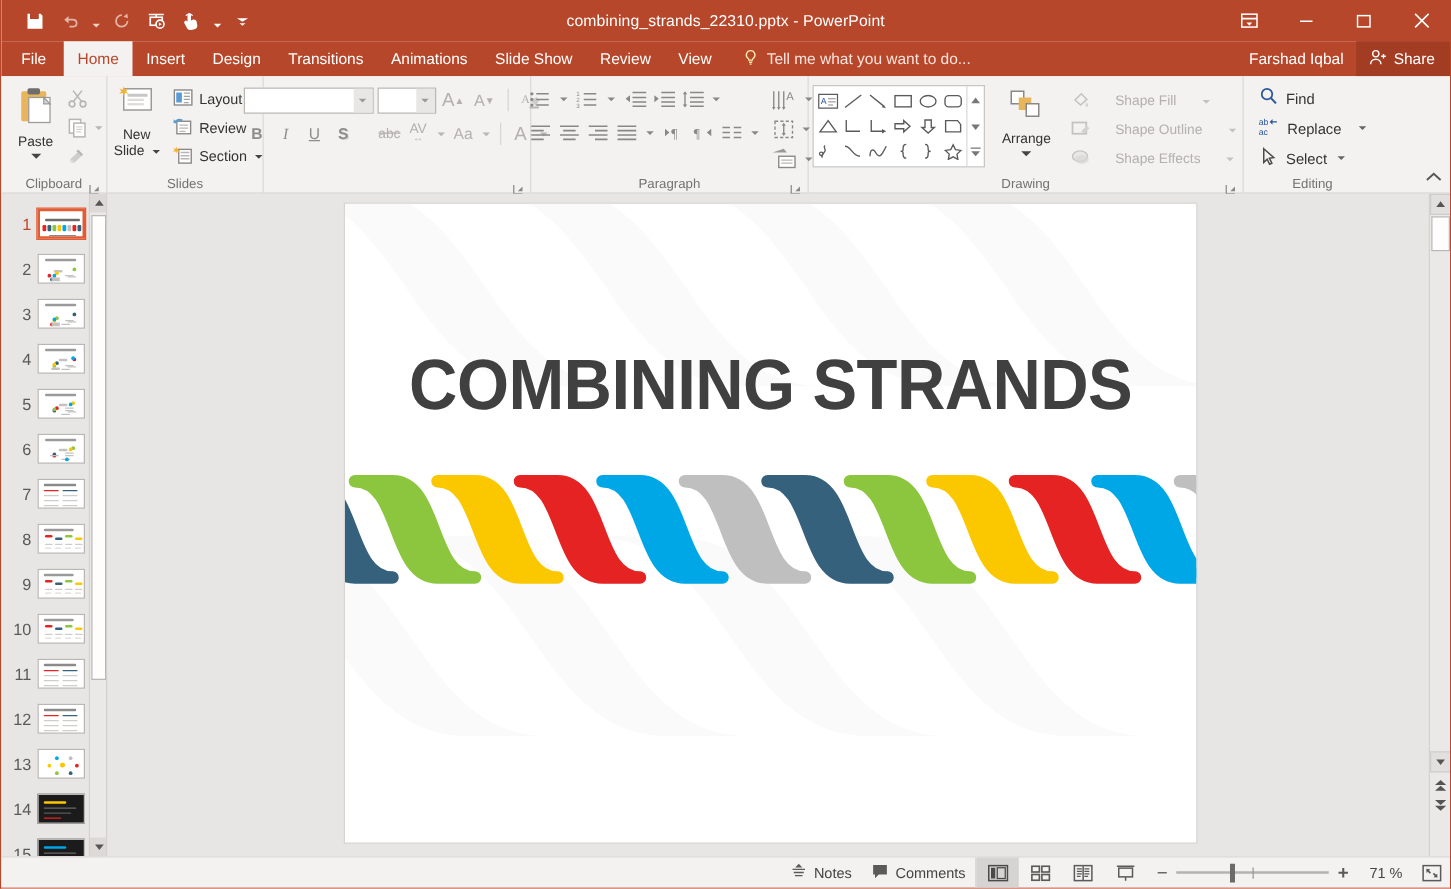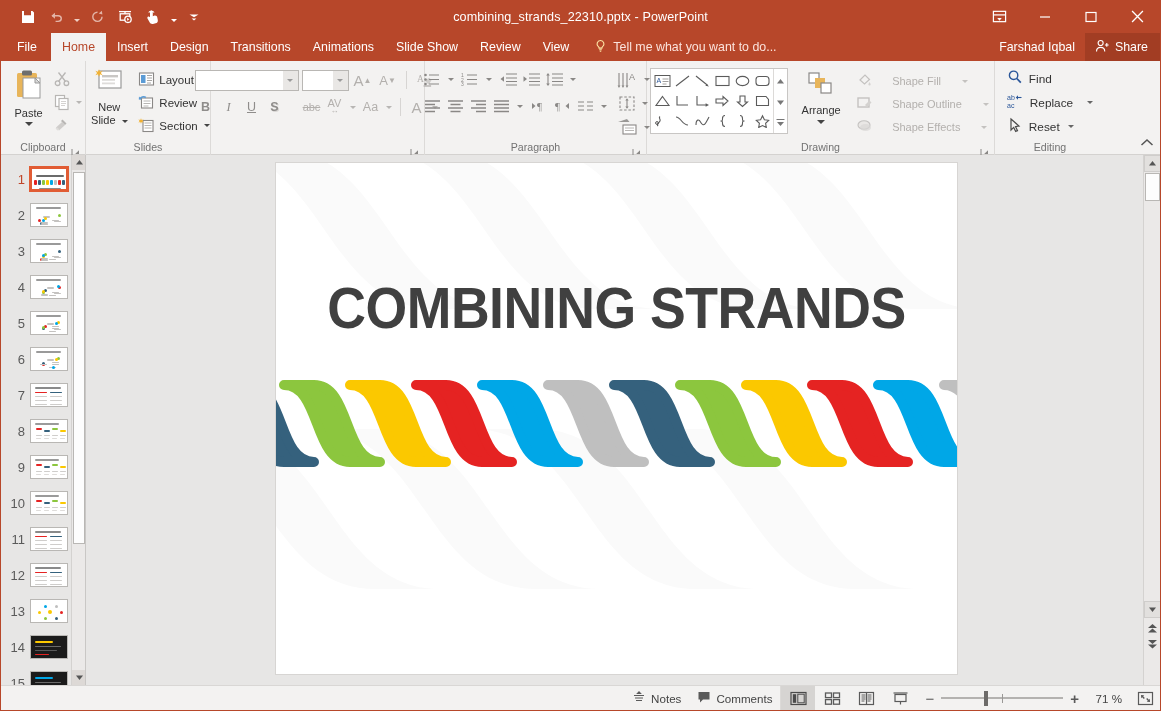--- a/index.html
+++ b/index.html
@@ -920,21 +920,21 @@
             </span>
             <span>Replace</span>
             <span style="width:0;height:0;border-left:3.4px solid transparent;border-right:3.4px solid transparent;border-top:3.8px solid #666;margin-left:8px"></span>
           </div>
           <div class="editcmd">
             <span>
               <svg width="16" height="16" viewBox="0 0 16 16">
                   <path fill="none" stroke="#4a4a4a" stroke-width="1.2" d="M4 2l8 7-3.5.6 2 4-1.8.8-2-4L4 13z"></path>
                 </svg>
             </span>
-            <span>Reset</span>
+            <span>Select</span>
             <span style="width:0;height:0;border-left:3.4px solid transparent;border-right:3.4px solid transparent;border-top:3.8px solid #666;margin-left:2px"></span>
           </div>
         </div>
       </div>
       <div class="group-label">Editing</div>
     </div>
 
     <span class="ribbon-collapse">
       <svg width="14" height="10" viewBox="0 0 14 10">
           <path fill="none" stroke="#555" stroke-width="1.5" d="M1.5 7L7 2l5.5 5"></path>

